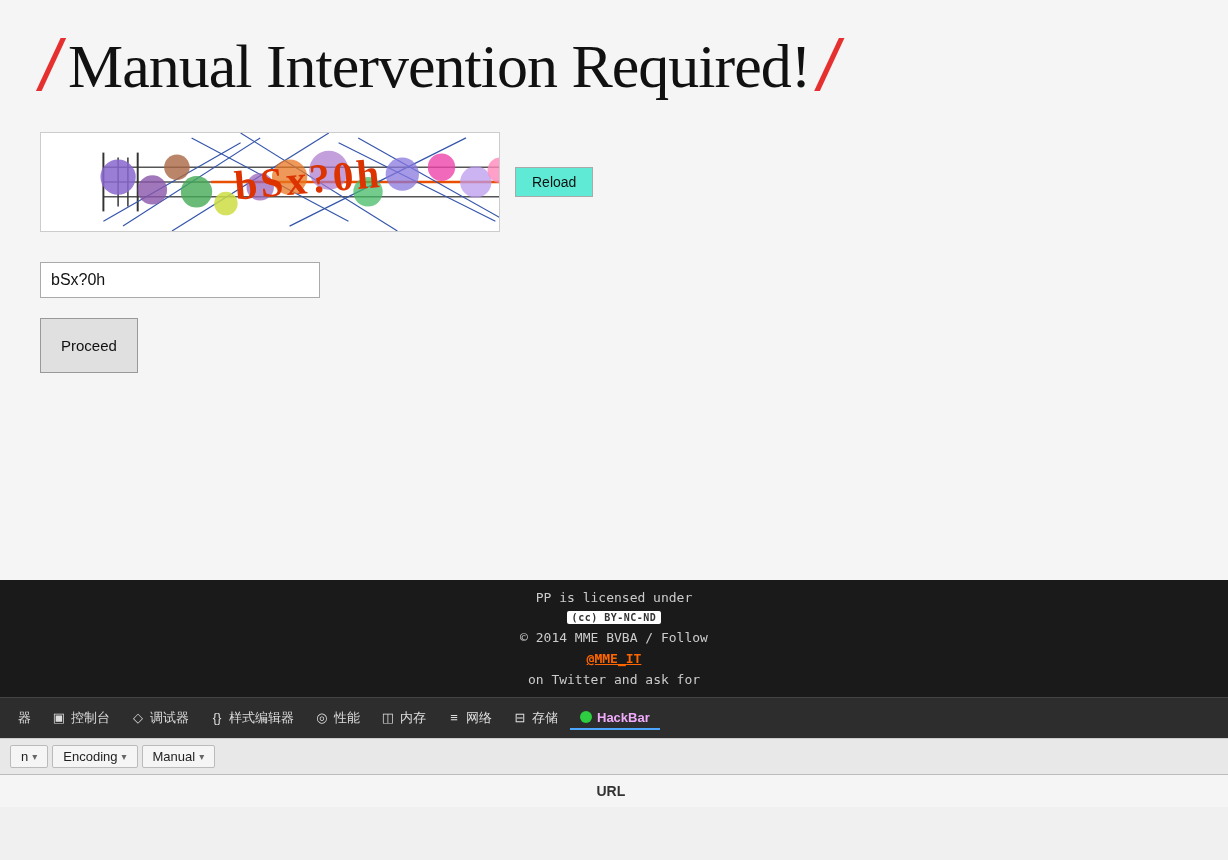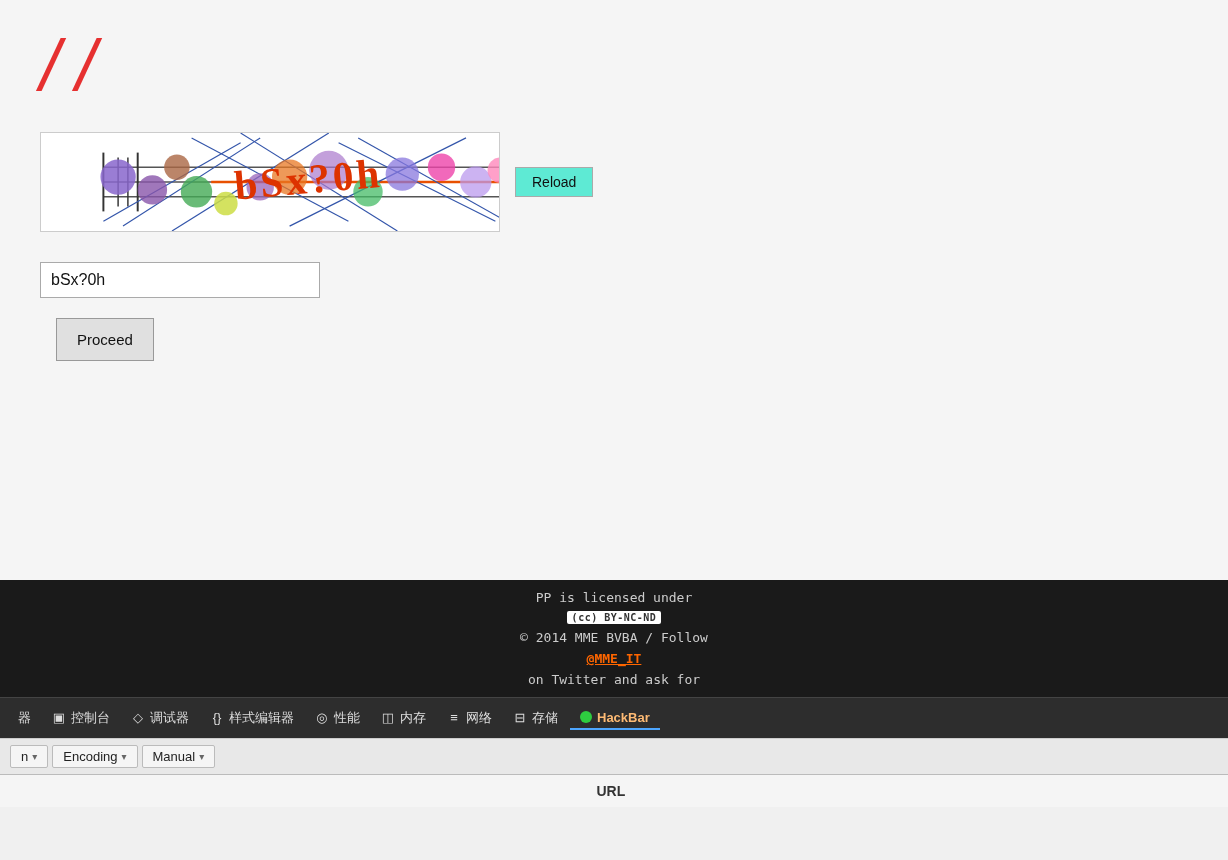--- a/index.html
+++ b/index.html
@@ -107,27 +107,26 @@
       width: 280px;
       padding: 8px 10px;
       font-size: 16px;
       border: 1px solid #aaa;
       background: white;
       margin-bottom: 20px;
       color: #111;
     }
 
     .proceed-btn {
-      padding: 12px 20px;
+      padding: 18px 20px;
       font-size: 15px;
       background: #e0e0e0;
       border: 1px solid #999;
       cursor: pointer;
       color: #111;
-      margin-left: 16px;
     }
 
     
     .footer-bar {
       background: #1a1a1a;
       color: #ccc;
       font-size: 13px;
       padding: 10px 16px;
       white-space: nowrap;
       overflow: hidden;
@@ -187,21 +186,21 @@
       height: 16px;
       text-align: center;
     }
 
     .hackbar-item {
       display: flex;
       align-items: center;
       gap: 5px;
       padding: 3px 10px;
       cursor: pointer;
-      color: #fdba74;
+      color: #f0abfc;
       font-weight: bold;
       border-bottom: 2px solid #4da6ff;
     }
 
     .hackbar-dot {
       width: 12px;
       height: 12px;
       border-radius: 50%;
       background: #2ecc40;
       display: inline-block;
@@ -267,20 +266,21 @@
       font-family: monospace;
     }
   </style>
 </head>
 <body>
 
 <div class="main-content">
 
   <div class="title-area">
     <span class="title-slash-left">/</span>
+    <span class="title-text">Manual Intervention Required!</span>
     <span class="title-slash-right">/</span>
   </div>
 
 
   <div class="captcha-container">
     <div class="captcha-image">
       
       <svg viewBox="0 0 460 100" xmlns="http://www.w3.org/2000/svg">
 
         <rect width="460" height="100" fill="white"></rect>

